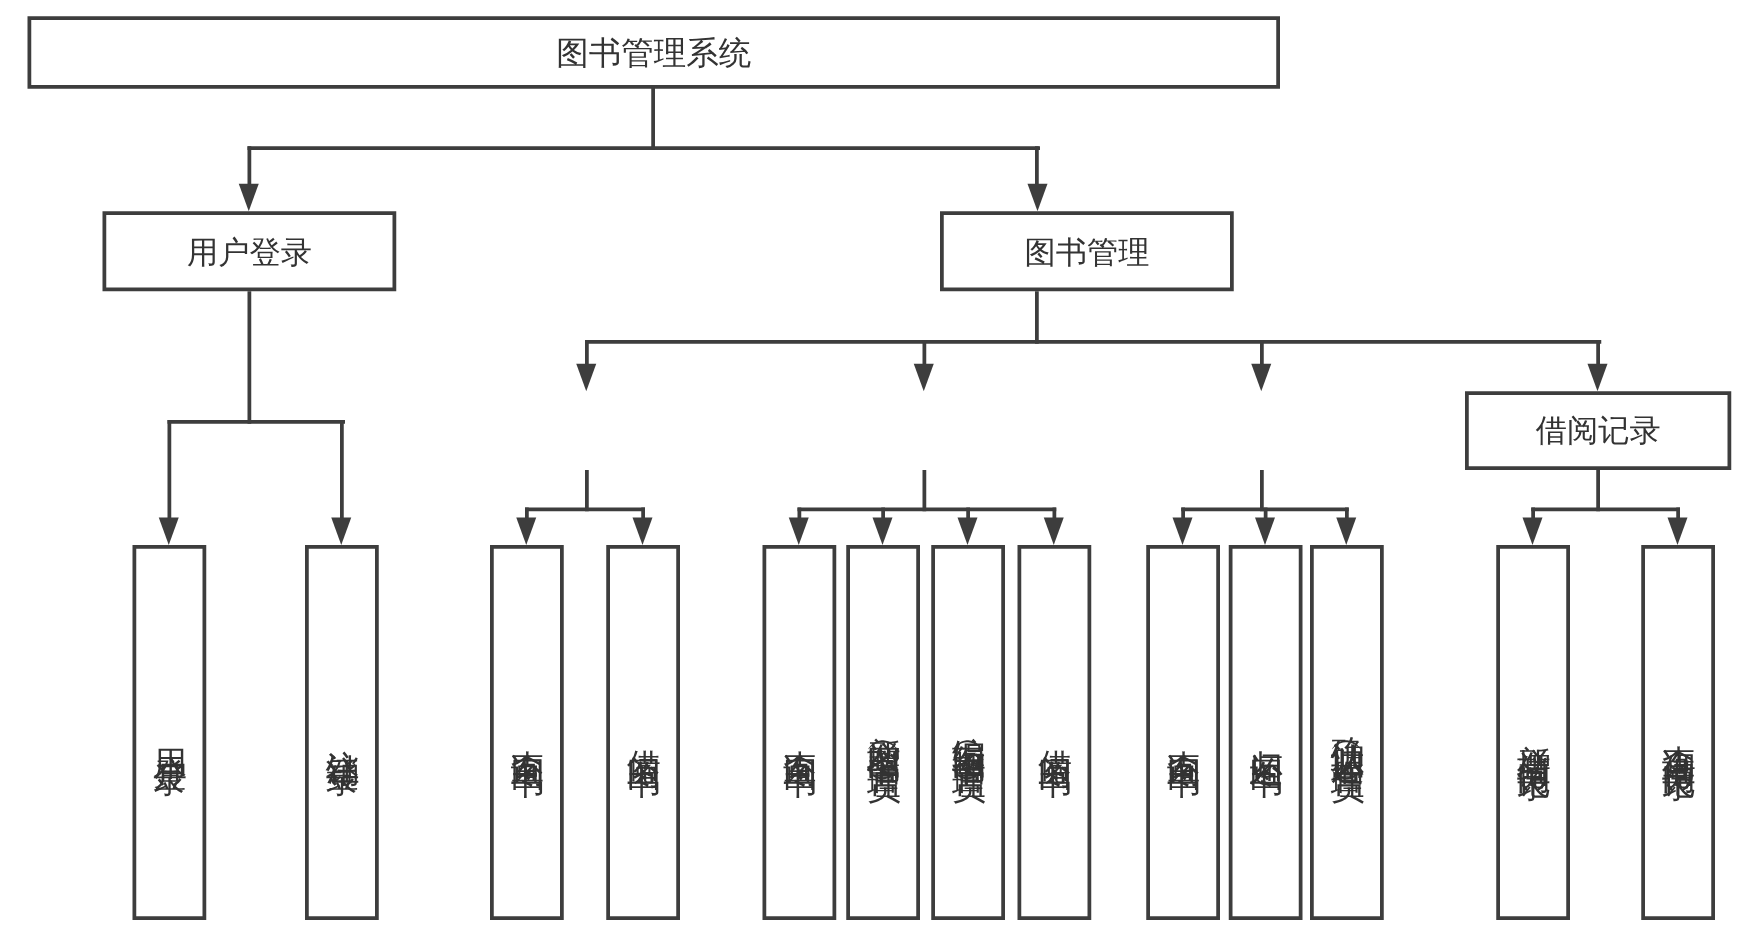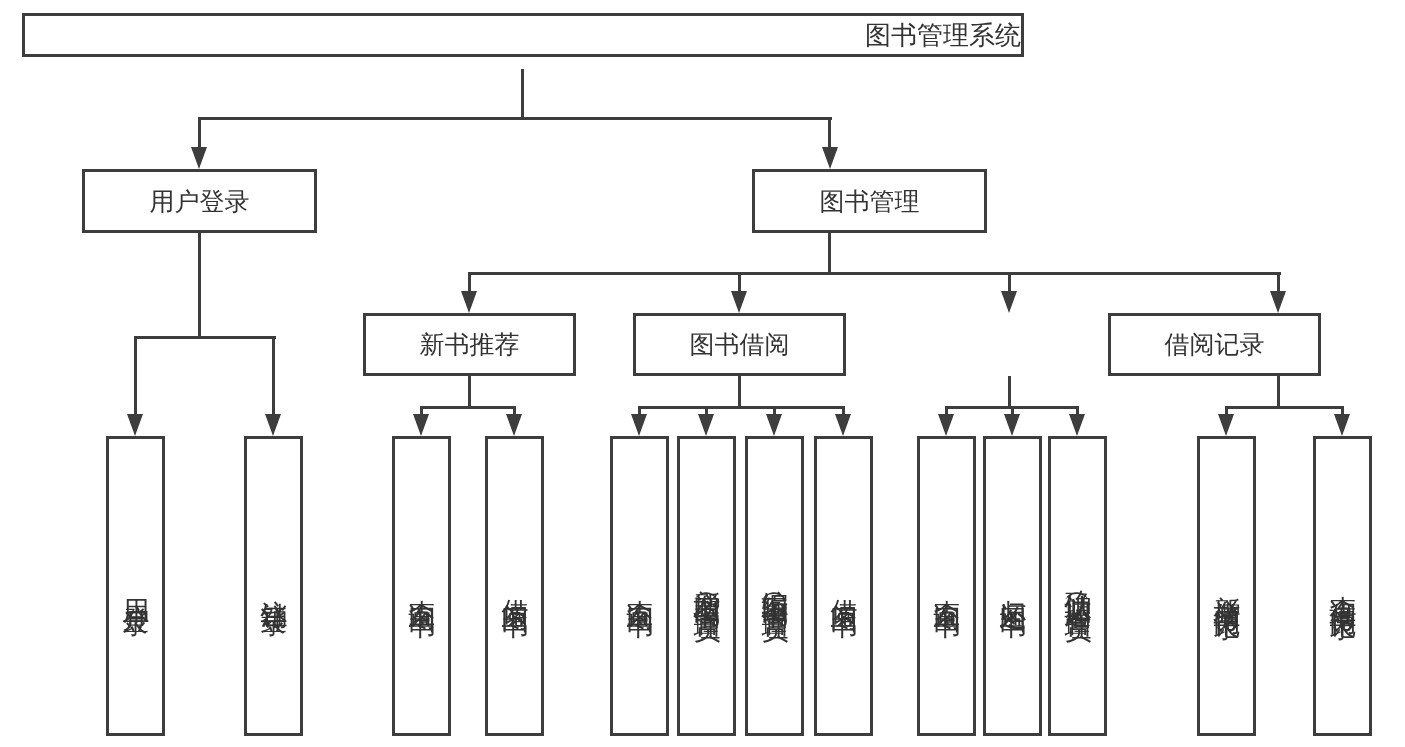--- a/index.html
+++ b/index.html
@@ -35,21 +35,21 @@
   .watermark{
     position:absolute;right:2px;bottom:5px;z-index:10;
     font-size:19px;letter-spacing:.5px;color:var(--watermark);
   }
 </style>
 </head>
 <body>
 
 <div class="canvas">
 
-  <div class="box h root" style="left:22px;top:13px;width:1002px;height:44px;justify-content:flex-end;">
+  <div class="box h root" style="left:22px;top:13px;width:1002px;height:58px;">
     <span>图书管理系统</span>
   </div>
 
   <div class="vline" style="left:521px;top:69px;height:51px;"></div>
   <div class="hline" style="left:198px;top:117px;width:634px;"></div>
   <div class="vline" style="left:198px;top:117px;height:33px;"></div>
   <div class="arrow" style="left:191px;top:147px;"></div>
   <div class="vline" style="left:828px;top:117px;height:33px;"></div>
   <div class="arrow" style="left:822px;top:147px;"></div>
 
@@ -71,27 +71,21 @@
   <div class="hline" style="left:468px;top:272px;width:813px;"></div>
   <div class="vline" style="left:468px;top:272px;height:22px;"></div>
   <div class="arrow" style="left:461px;top:291px;"></div>
   <div class="vline" style="left:738px;top:272px;height:22px;"></div>
   <div class="arrow" style="left:731px;top:291px;"></div>
   <div class="vline" style="left:1008px;top:272px;height:22px;"></div>
   <div class="arrow" style="left:1001px;top:291px;"></div>
   <div class="vline" style="left:1277px;top:272px;height:22px;"></div>
   <div class="arrow" style="left:1270px;top:291px;"></div>
 
-  <div class="box h" style="left:363px;top:313px;width:213px;height:63px;">
-    <span>新书推荐</span>
-  </div>
-  <div class="box h" style="left:633px;top:313px;width:213px;height:63px;">
-    <span>图书借阅</span>
-  </div>
-  <div class="box h" style="left:1108px;top:313px;width:213px;height:63px;">
+  <div class="box h" style="left:1172px;top:313px;width:213px;height:63px;">
     <span>借阅记录</span>
   </div>
 
   <div class="vline" style="left:468px;top:376px;height:33px;"></div>
   <div class="hline" style="left:420px;top:406px;width:96px;"></div>
   <div class="vline" style="left:420px;top:406px;height:12px;"></div>
   <div class="arrow" style="left:413px;top:414px;"></div>
   <div class="vline" style="left:513px;top:406px;height:12px;"></div>
   <div class="arrow" style="left:506px;top:414px;"></div>
 

